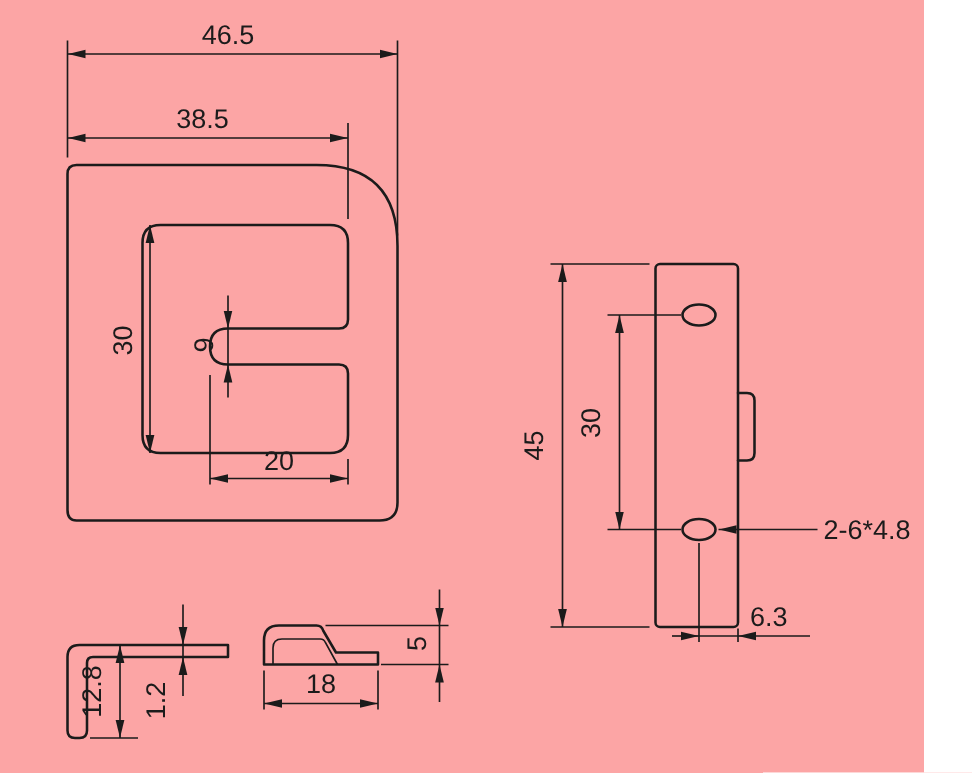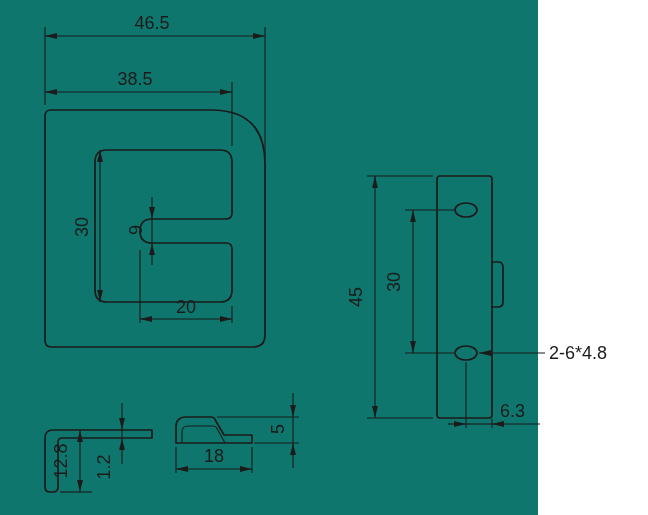--- a/index.html
+++ b/index.html
@@ -1,16 +1,16 @@
 <!DOCTYPE html>
 <html><head>
 <meta charset="utf-8">
 <style>
   html,body{margin:0;padding:0;background:#ffffff;}
-  .stage{width:538px;height:515px;background:#0f766e;position:relative;font-family:"Liberation Sans",sans-serif;}
+  .stage{width:616px;height:515px;background:#fca5a5;position:relative;font-family:"Liberation Sans",sans-serif;}
   .outline{fill:none;stroke:#1b1b1b;stroke-width:1.7;stroke-linejoin:round;stroke-linecap:round;}
   .thin{fill:none;stroke:#1b1b1b;stroke-width:1.1;}
   .dimtext{font-family:"Liberation Sans",sans-serif;font-size:18px;fill:#1b1b1b;text-anchor:middle;}
   .dimtext.start{text-anchor:start;}
 </style>
 </head>
 <body>
 
 <div class="stage">
 <svg width="648" height="515" viewBox="0 0 648 515">

